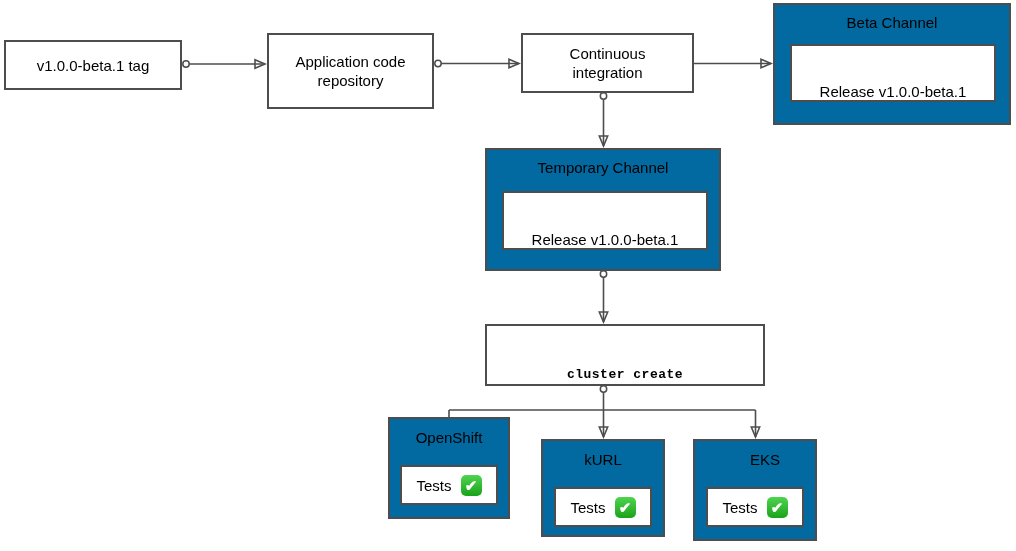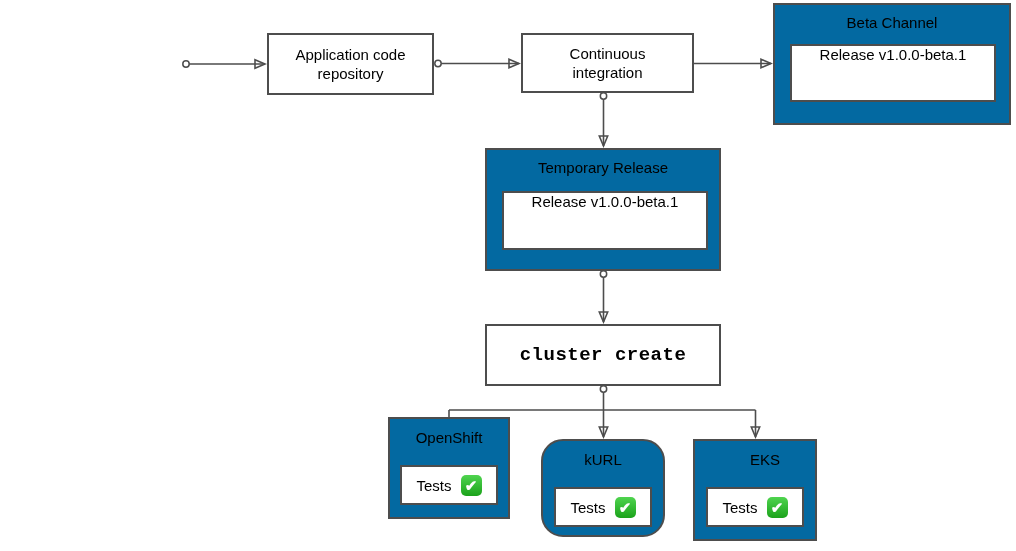--- a/index.html
+++ b/index.html
@@ -51,41 +51,42 @@
     text-align: center;
     font-size: 15px;
     margin-top: 9px;
   }
   .inner-box {
     position: absolute;
     box-sizing: border-box;
     background: #ffffff;
     border: 2px solid #4d4d4d;
     display: flex;
-    align-items: flex-start;
+    align-items: flex-end;
     justify-content: center;
     text-align: center;
     font-size: 15px;
   }
   #node-tag    { left: 4px;   top: 40px;  width: 178px; height: 50px; }
-  #node-repo   { left: 267px; top: 33px;  width: 167px; height: 62px; padding: 0 18px; }
+  #node-repo   { left: 267px; top: 33px;  width: 167px; height: 76px; padding: 0 18px; }
   #node-ci     { left: 521px; top: 33px;  width: 173px; height: 60px; padding: 0 30px; }
   #group-beta  { left: 773px; top: 3px;   width: 238px; height: 122px; }
   #group-beta .inner-box { left: 15px; top: 39px; width: 206px; height: 58px; }
   #group-temp  { left: 485px; top: 148px; width: 236px; height: 123px; }
   #group-temp .inner-box { left: 15px; top: 41px; width: 206px; height: 59px; }
   #node-cluster {
-    left: 485px; top: 324px; width: 236px; height: 62px;
+    left: 485px; top: 324px; width: 280px; height: 62px;
     font-family: "Liberation Mono", monospace;
     font-weight: bold;
-    font-size: 19px;
+    font-size: 13px;
     letter-spacing: 0.5px;
+    align-items: flex-end;
   }
   #group-openshift { left: 388px; top: 417px; width: 122px; height: 102px; }
-  #group-kurl      { left: 541px; top: 439px; width: 124px; height: 98px; border-radius: 22px; }
+  #group-kurl      { left: 541px; top: 439px; width: 124px; height: 98px; }
   #group-eks       { left: 693px; top: 439px; width: 124px; height: 102px; padding-left: 20px; }
   .cluster-group .group-title { margin-top: 10px; }
   .tests-box {
     left: 50%;
     transform: translateX(-50%);
     top: 46px;
     width: 98px;
     height: 40px;
     display: flex;
     align-items: center;
@@ -127,38 +128,41 @@
     <path d="M690,63.5 H771" marker-start="url(#mCirc)" marker-end="url(#mArrow)"></path>
     <path d="M603.5,96 V146" marker-start="url(#mCirc)" marker-end="url(#mArrow)"></path>
     <path d="M603.5,274 V322" marker-start="url(#mCirc)" marker-end="url(#mArrow)"></path>
     <path d="M603.5,389 V410" marker-start="url(#mCirc)"></path>
     <path d="M449,410 H755.5"></path>
     <path d="M449,410 V437" marker-end="url(#mArrow)"></path>
     <path d="M603.5,410 V437" marker-end="url(#mArrow)"></path>
     <path d="M755.5,410 V437" marker-end="url(#mArrow)"></path>
   </svg>
 
+  <div class="node" id="node-tag">
+    <span>v1.0.0-beta.1 tag</span>
+  </div>
 
   <div class="node" id="node-repo">
     <span>Application code repository</span>
   </div>
 
   <div class="node" id="node-ci">
     <span>Continuous integration</span>
   </div>
 
   <div class="group" id="group-beta">
     <div class="group-title">Beta Channel</div>
     <div class="inner-box">
       <span>Release v1.0.0-beta.1</span>
     </div>
   </div>
 
   <div class="group" id="group-temp">
-    <div class="group-title">Temporary Release</div>
+    <div class="group-title">Temporary Channel</div>
     <div class="inner-box">
       <span>Release v1.0.0-beta.1</span>
     </div>
   </div>
 
   <div class="node" id="node-cluster">
     <span>cluster create</span>
   </div>
 
   <div class="group cluster-group" id="group-openshift">

